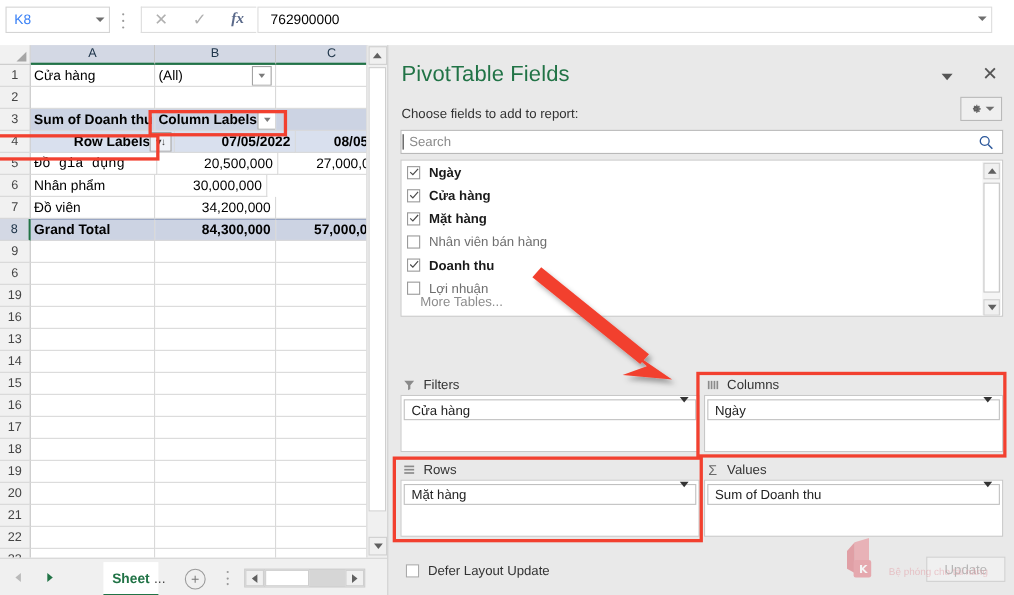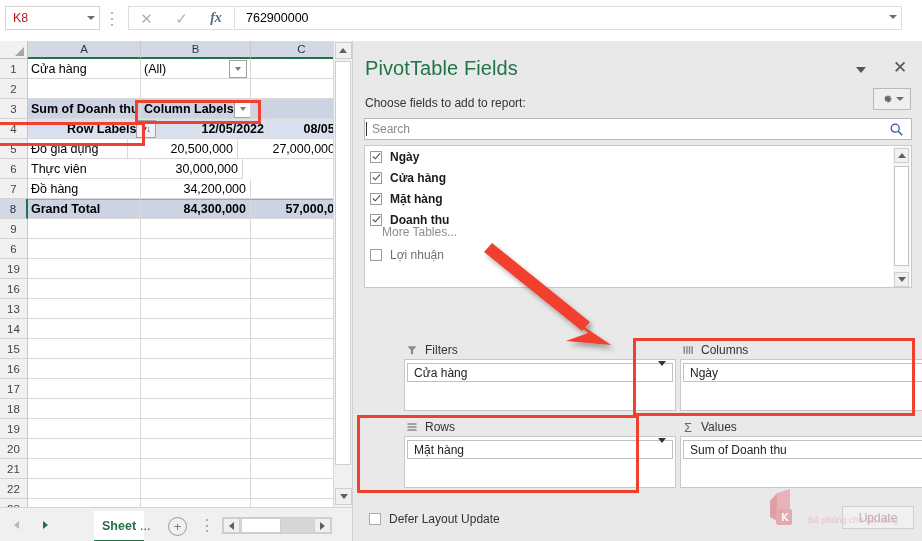--- a/index.html
+++ b/index.html
@@ -11,21 +11,21 @@
   }
   #app{position:relative;width:922px;height:541px;}
 
   
   .topbar{position:absolute;left:0;top:0;width:922px;height:41px;background:#ffffff;}
   .namebox{
     position:absolute;left:5px;top:6px;width:95px;height:24px;
     border:1px solid #d4d4d4;background:#fff;display:flex;align-items:center;
     box-sizing:border-box;
   }
-  .namebox .nbtext{flex:1;padding-left:7px;font-size:12.5px;color:#b91c1c;}
+  .namebox .nbtext{flex:1;padding-left:7px;font-size:12.5px;color:#3b82f6;}
   .namebox .nbarrow{
     width:16px;height:22px;display:flex;align-items:center;justify-content:center;
   }
   .caret-dn{width:0;height:0;border-left:4px solid transparent;border-right:4px solid transparent;border-top:4px solid #6e6e6e;}
   .dots3{position:absolute;left:110px;top:12px;width:4px;height:14px;display:flex;flex-direction:column;justify-content:space-between;align-items:center;}
   .dots3 i{width:2px;height:2px;background:#9a9a9a;border-radius:50%;display:block;}
   .fbtns{position:absolute;left:128px;top:6px;width:105px;height:24px;border:1px solid #ddd;border-right:none;background:#fff;display:flex;align-items:center;justify-content:space-around;box-sizing:border-box;}
   .fbtns span{color:#b0b0b0;font-size:15px;line-height:1;}
   .fbtns .fx{color:#5b6a8a;font-style:italic;font-family:"Liberation Serif",serif;font-size:14px;font-weight:bold;}
   .fbar{
@@ -106,21 +106,21 @@
   .cbox{width:12px;height:12px;border:1px solid #9a9a9a;background:#fff;box-sizing:border-box;display:flex;align-items:center;justify-content:center;flex:0 0 12px;}
   .cbox svg{display:block;}
   .flabel{margin-left:8px;font-size:12px;color:#222;}
   .flabel.on{font-weight:bold;color:#1a1a1a;}
   .flabel.off{color:#6e6e6e;}
   .flabel.cut{color:#8d8d8d;}
   .flscroll{position:absolute;right:1px;top:1px;width:17px;height:141px;background:#f5f5f5;}
   .flthumb{position:absolute;left:1px;top:19px;width:15px;height:100px;background:#fff;border:1px solid #c4c4c4;box-sizing:border-box;}
 
   .dragtxt{position:absolute;left:11px;top:276px;font-size:12px;color:#333;}
-  .areabox{position:absolute;background:transparent;margin-left:40px;}
+  .areabox{position:absolute;background:transparent;}
   .area-label{display:flex;align-items:center;height:18px;font-size:12px;color:#333;}
   .area-label .aicon{width:16px;display:flex;align-items:center;justify-content:center;margin-right:5px;}
   .dropzone{width:100%;height:52px;background:#fff;border:1px solid #c8c8c8;box-sizing:border-box;padding-top:2px;}
   .pill{height:19px;margin:1px 2px 0;border:1px solid #c0c0c0;background:#fff;box-sizing:border-box;display:flex;align-items:center;padding-left:6px;font-size:12px;color:#222;}
   .pill .pcaret{margin-left:auto;margin-right:6px;}
   .pill .pcaret .caret-dn{border-top-color:#333;border-left-width:4.5px;border-right-width:4.5px;border-top-width:5px;}
 
   .defer{position:absolute;left:369px;top:512px;display:flex;align-items:center;}
   .defer .cbox{border-color:#aaa;}
   .defer .dlabel{margin-left:8px;font-size:12px;color:#333;}
@@ -221,34 +221,34 @@
               <span class="caret-dn"></span>
             </span>
           </div>
           <div class="gcell pvhdr" style="width: 102px;"></div>
         </div>
         <div class="grow">
           <div class="gcell pvfld bold" style="width: 131px; padding-left: 39px;">
             <span>Row Labels</span>
             <span class="sortbtn">▾↓</span>
           </div>
-          <div class="gcell pvfld bold num" style="width: 110px;">12/05/2022</div>
+          <div class="gcell pvfld bold num" style="width: 110px;">07/05/2022</div>
           <div class="gcell pvfld bold num" style="width: 102px;">08/05/2022</div>
         </div>
         <div class="grow">
-          <div class="gcell" style="width: 100px;">Đồ gia dụng</div>
+          <div class="gcell" style="width: 115px; font-family: Liberation Mono, monospace;">Đồ gia dụng</div>
           <div class="gcell num" style="width: 110px;">20,500,000</div>
           <div class="gcell num" style="width: 102px;">27,000,000</div>
         </div>
         <div class="grow">
-          <div class="gcell" style="width: 113px;">Thực viên</div>
+          <div class="gcell" style="width: 113px;">Nhân phẩm</div>
           <div class="gcell num" style="width: 102px;">30,000,000</div>
         </div>
         <div class="grow">
-          <div class="gcell" style="width: 113px;">Đồ hàng</div>
+          <div class="gcell" style="width: 113px;">Đồ viên</div>
           <div class="gcell num" style="width: 110px;">34,200,000</div>
           <div class="gcell num" style="width: 102px;"></div>
         </div>
         <div class="grow">
           <div class="gcell pvtot bold" style="width: 113px;">Grand Total</div>
           <div class="gcell pvtot bold num" style="width: 110px;">84,300,000</div>
           <div class="gcell pvtot bold num" style="width: 102px;">57,000,000</div>
         </div>
         <div class="grow">
           <div class="gcell" style="width: 113px;"></div>
@@ -412,34 +412,38 @@
           </div>
           <div class="fitem">
             <span class="cbox">
               <svg viewBox="0 0 10 10" width="9" height="9">
                 <path d="M1 5 L3.7 7.6 L9 1.6" fill="none" stroke="#4a4a4a" stroke-width="1.2"></path>
               </svg>
             </span>
             <span class="flabel on">Mặt hàng</span>
           </div>
           <div class="fitem">
+            <span class="cbox"></span>
+            <span class="flabel off">Nhân viên bán hàng</span>
+          </div>
+          <div class="fitem">
             <span class="cbox">
               <svg viewBox="0 0 10 10" width="9" height="9">
                 <path d="M1 5 L3.7 7.6 L9 1.6" fill="none" stroke="#4a4a4a" stroke-width="1.2"></path>
               </svg>
             </span>
             <span class="flabel on">Doanh thu</span>
           </div>
+          <div class="fitem">
+            <span class="cbox"></span>
+            <span class="flabel off">Lợi nhuận</span>
+          </div>
           <div class="fitem" style="height: 14px;">
             <span class="cbox" style="visibility: hidden;"></span>
             <span class="flabel cut" style="margin-left: 0px; position: relative; top: -5px;">More Tables...</span>
-          </div>
-          <div class="fitem">
-            <span class="cbox"></span>
-            <span class="flabel off">Lợi nhuận</span>
           </div>
         </div>
       <div class="flscroll">
         <div class="sb-btn" style="width:15px;height:15px;margin:1px auto 0;">
             <span class="tri-up"></span>
           </div>
         <div class="flthumb"></div>
         <div class="sb-btn" style="position:absolute;left:1px;top:124px;width:15px;height:15px;">
             <span class="tri-dn"></span>
           </div>

